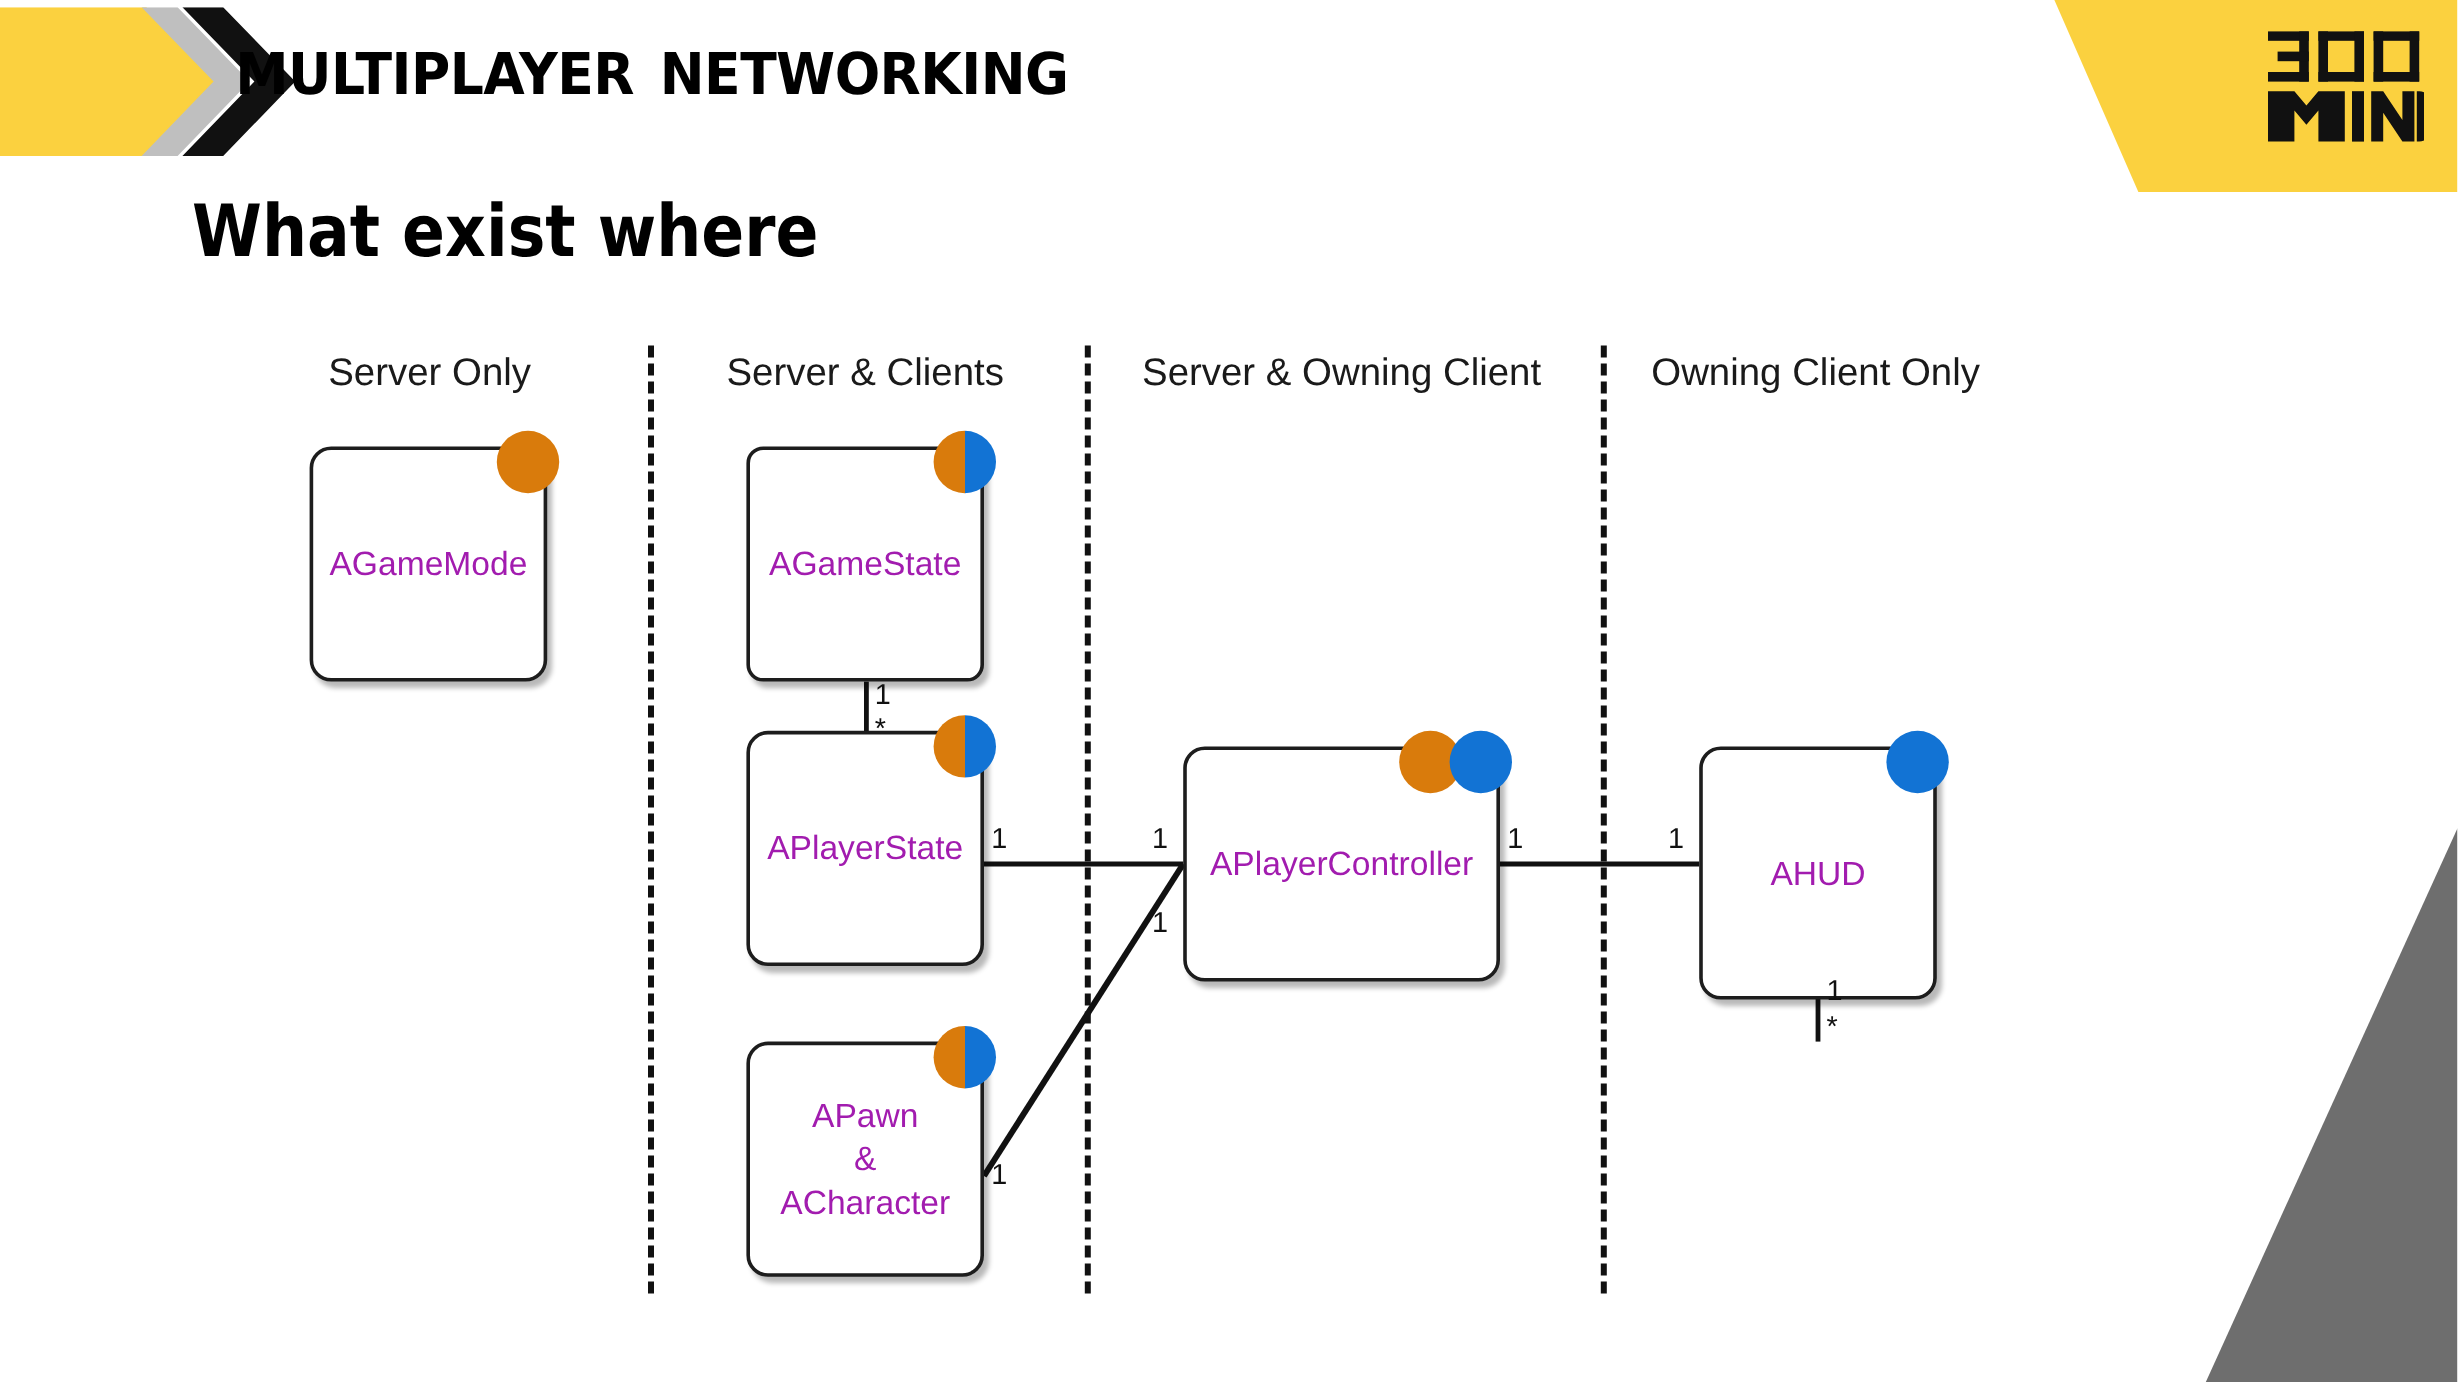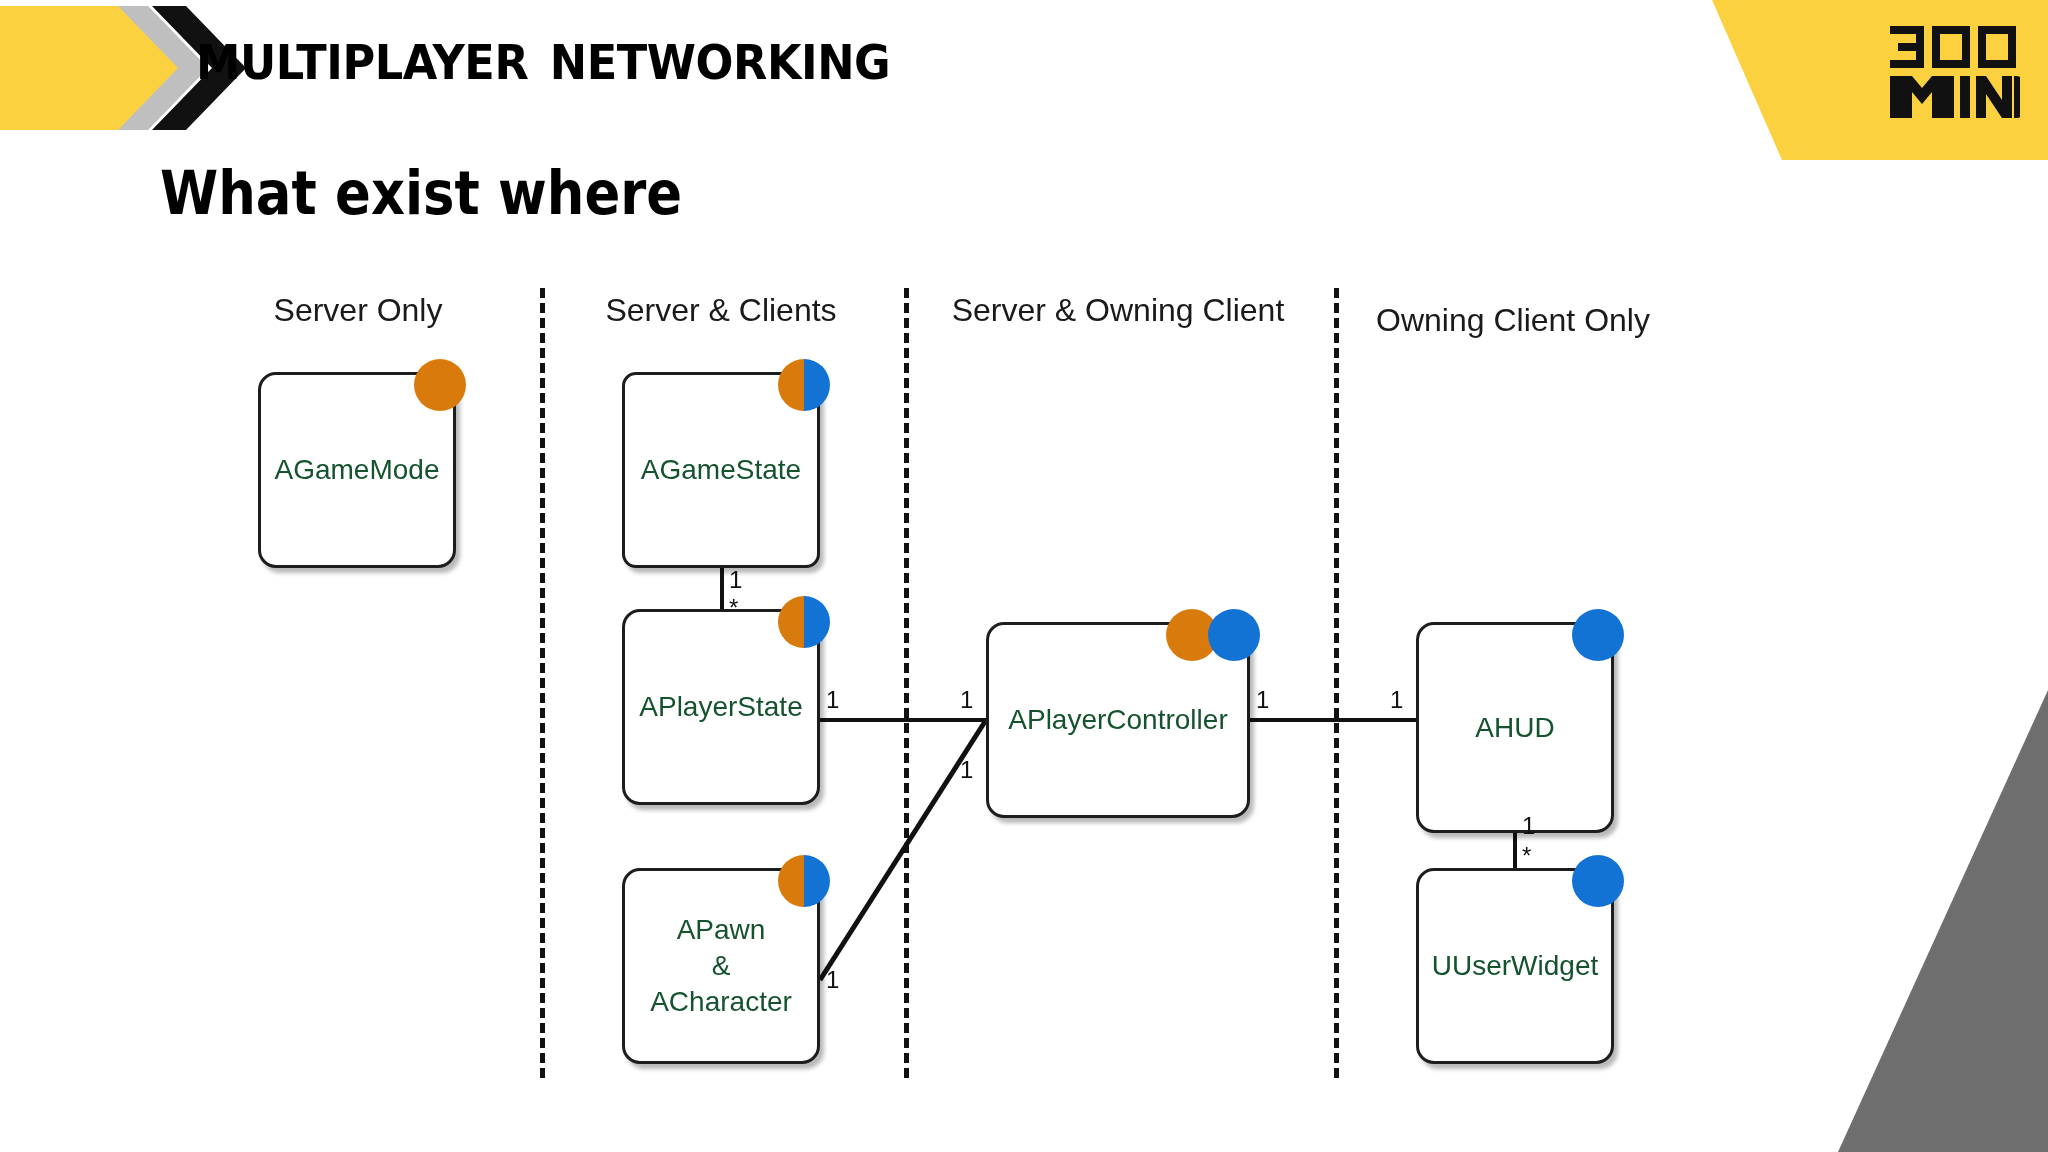--- a/index.html
+++ b/index.html
@@ -109,21 +109,21 @@
   }
   .node-label {
     position: absolute;
     left: 0;
     right: 0;
     top: 50%;
     transform: translateY(-50%);
     text-align: center;
     font-size: 28px;
     line-height: 1.28;
-    color: #14532d;
+    color: #a21caf;
     white-space: pre-line;
     font-family: "Liberation Sans", sans-serif;
     padding: 0 6px;
   }
   .badges {
     position: absolute;
     top: -16px;
     right: -13px;
     display: flex;
     flex-direction: row;
@@ -207,21 +207,21 @@
 
       <polygon points="86,50 86,92 96,92 96,68 112,92 122,92 122,50 112,50 112,74 96,50"></polygon>
 
       <path d="M126,50 h-2 v42 h2 a14,21 0 0 0 0,-42 z"></path>
     </g>
   </svg>
 
   <div class="col-header" style="left:208px; width:300px;">Server Only</div>
   <div class="col-header" style="left:571px; width:300px;">Server &amp; Clients</div>
   <div class="col-header" style="left:918px; width:400px;">Server &amp; Owning Client</div>
-  <div class="col-header" style="left:1363px; width:300px;margin-top:10px;">Owning Client Only</div>
+  <div class="col-header" style="left:1363px; width:300px;">Owning Client Only</div>
 
   <div class="divider" style="left:540px;"></div>
   <div class="divider" style="left:904px;"></div>
   <div class="divider" style="left:1334px;"></div>
 
   <svg id="connectors" viewBox="0 0 2048 1152" preserveAspectRatio="none">
 
     <line x1="722" y1="568" x2="722" y2="622" stroke="#111111" stroke-width="4"></line>
 
     <line x1="820" y1="720" x2="986" y2="720" stroke="#111111" stroke-width="4"></line>
@@ -286,20 +286,14 @@
 ACharacter</div>
   </div>
 
   <div class="node" style="left:1416px; top:622px; width:198px; height:211px;">
     <div class="badges">
       <span class="dot blue"></span>
     </div>
     <div class="node-label">AHUD</div>
   </div>
 
-  <div class="node" style="left:1416px; top:868px; width:198px; height:196px;">
-    <div class="badges">
-      <span class="dot blue"></span>
-    </div>
-    <div class="node-label">UUserWidget</div>
-  </div>
 
 </div>
 
 </body></html>

